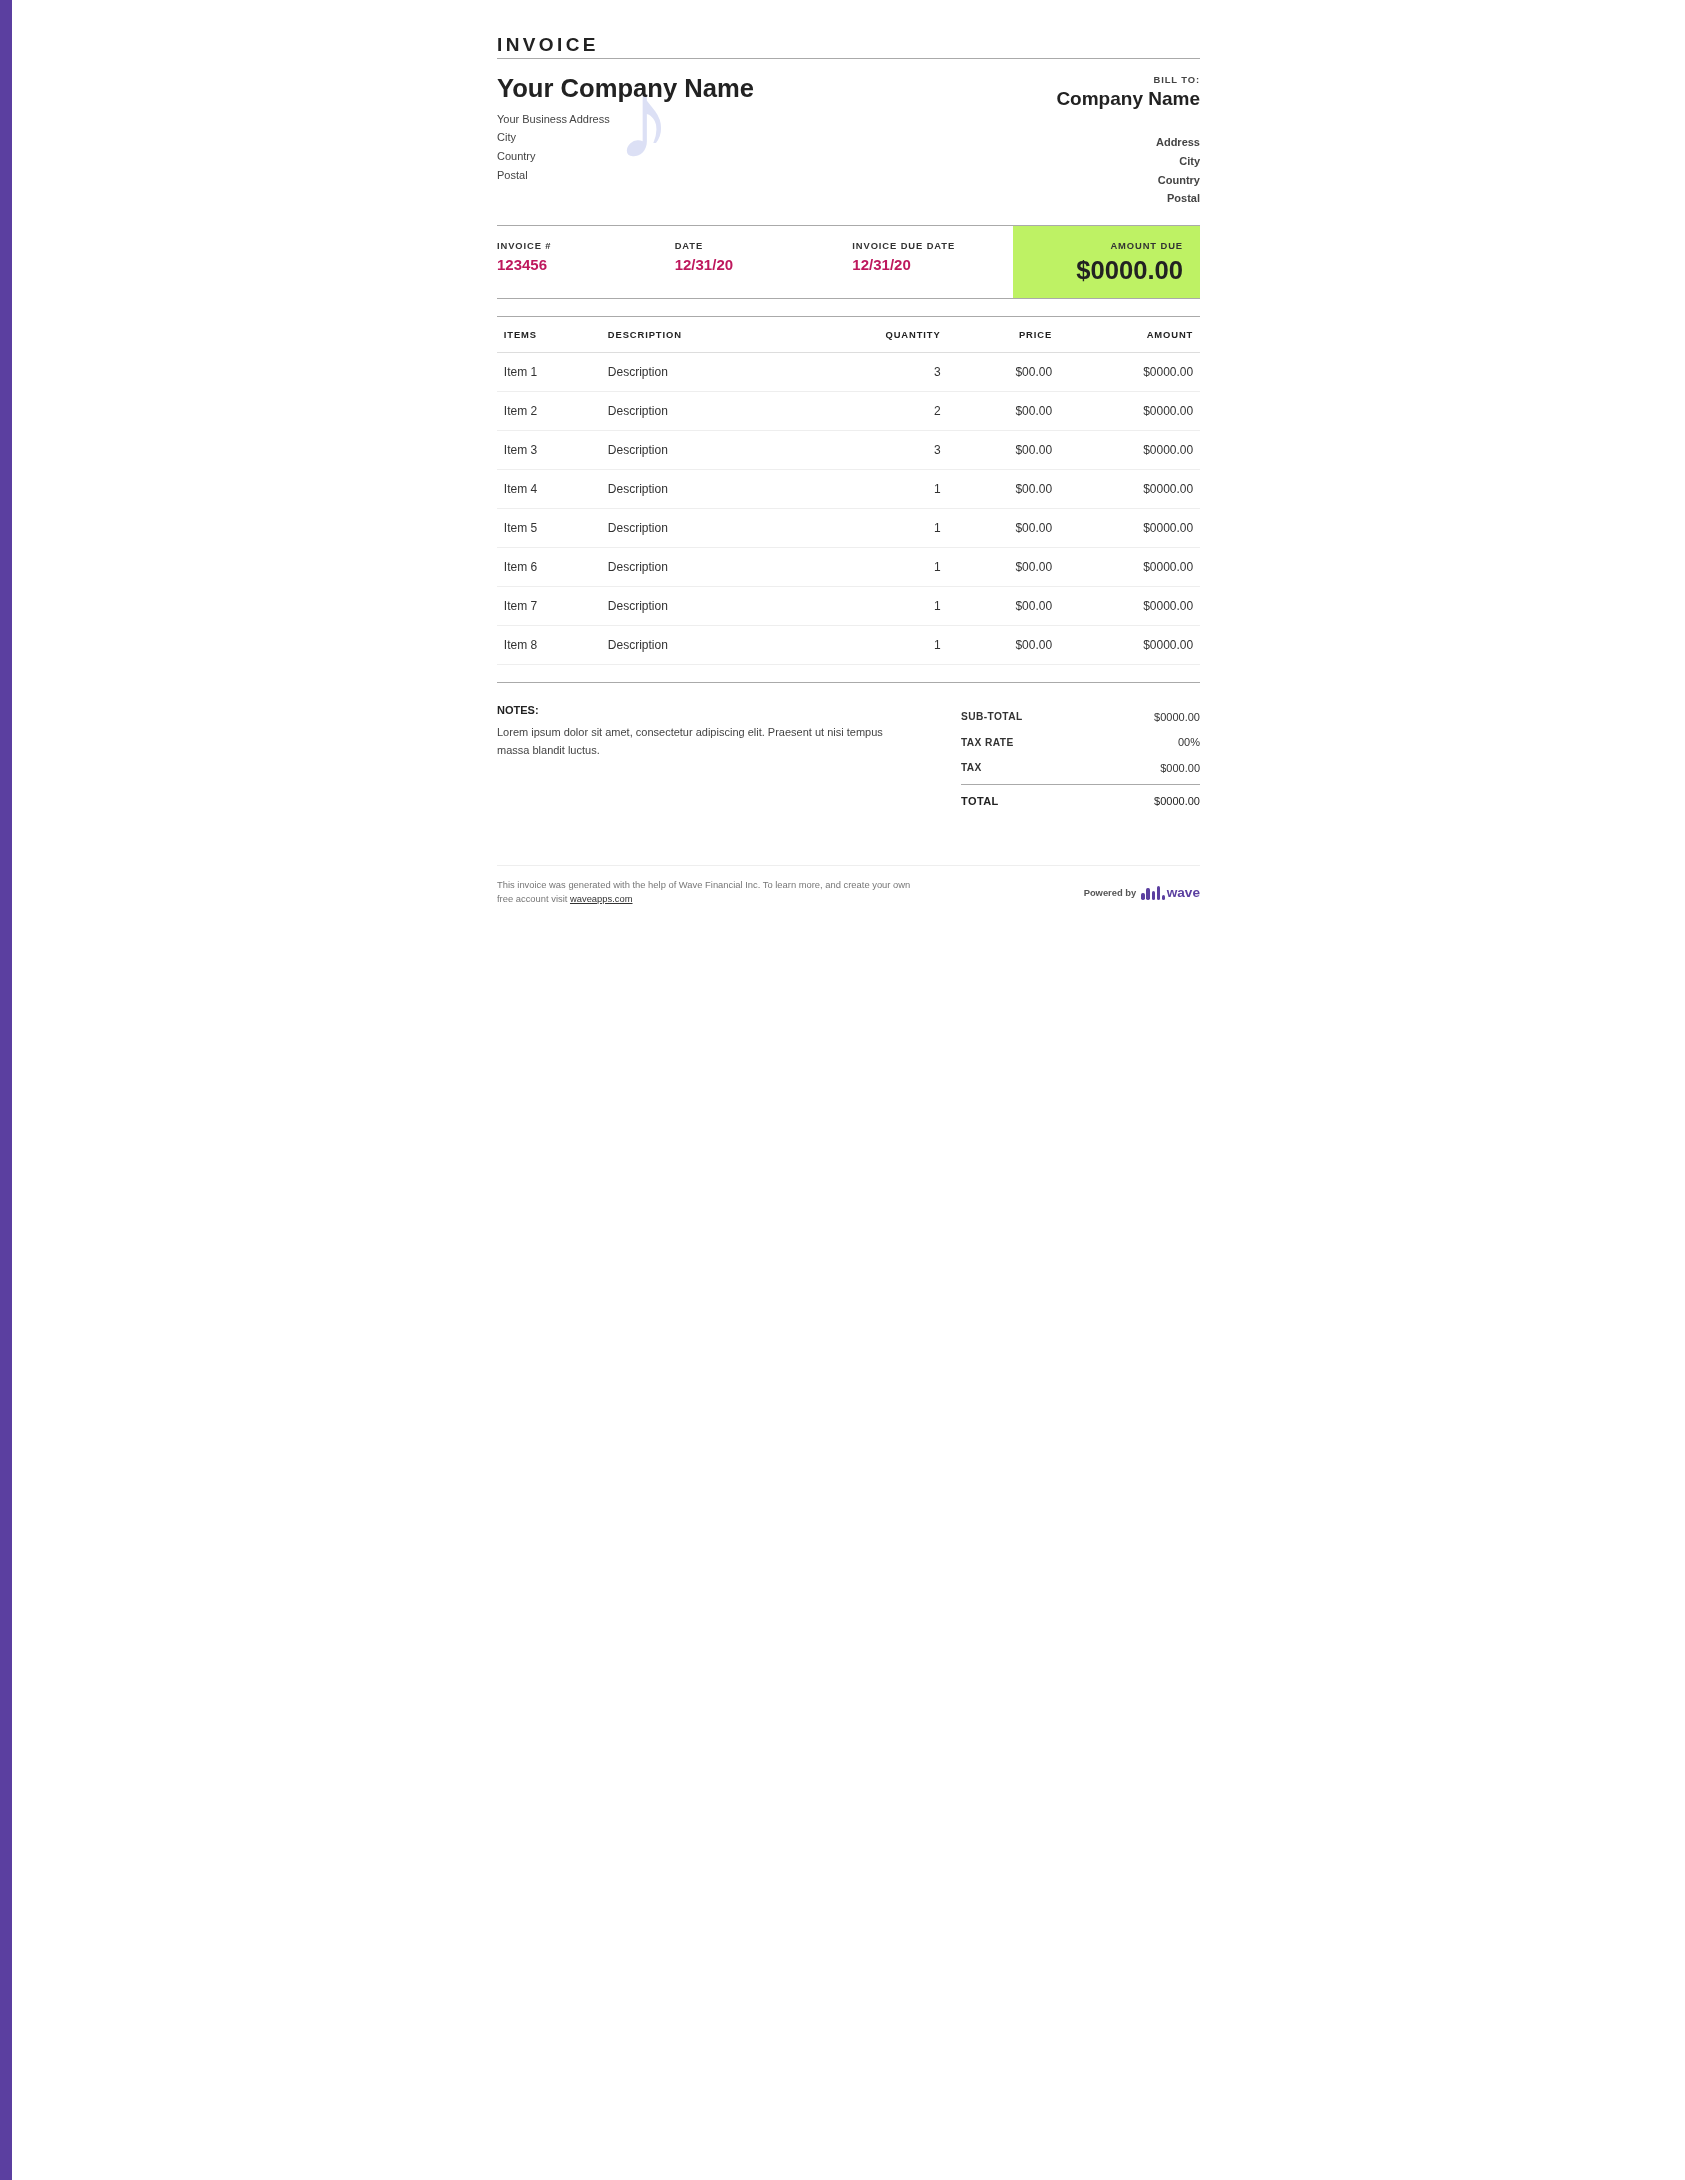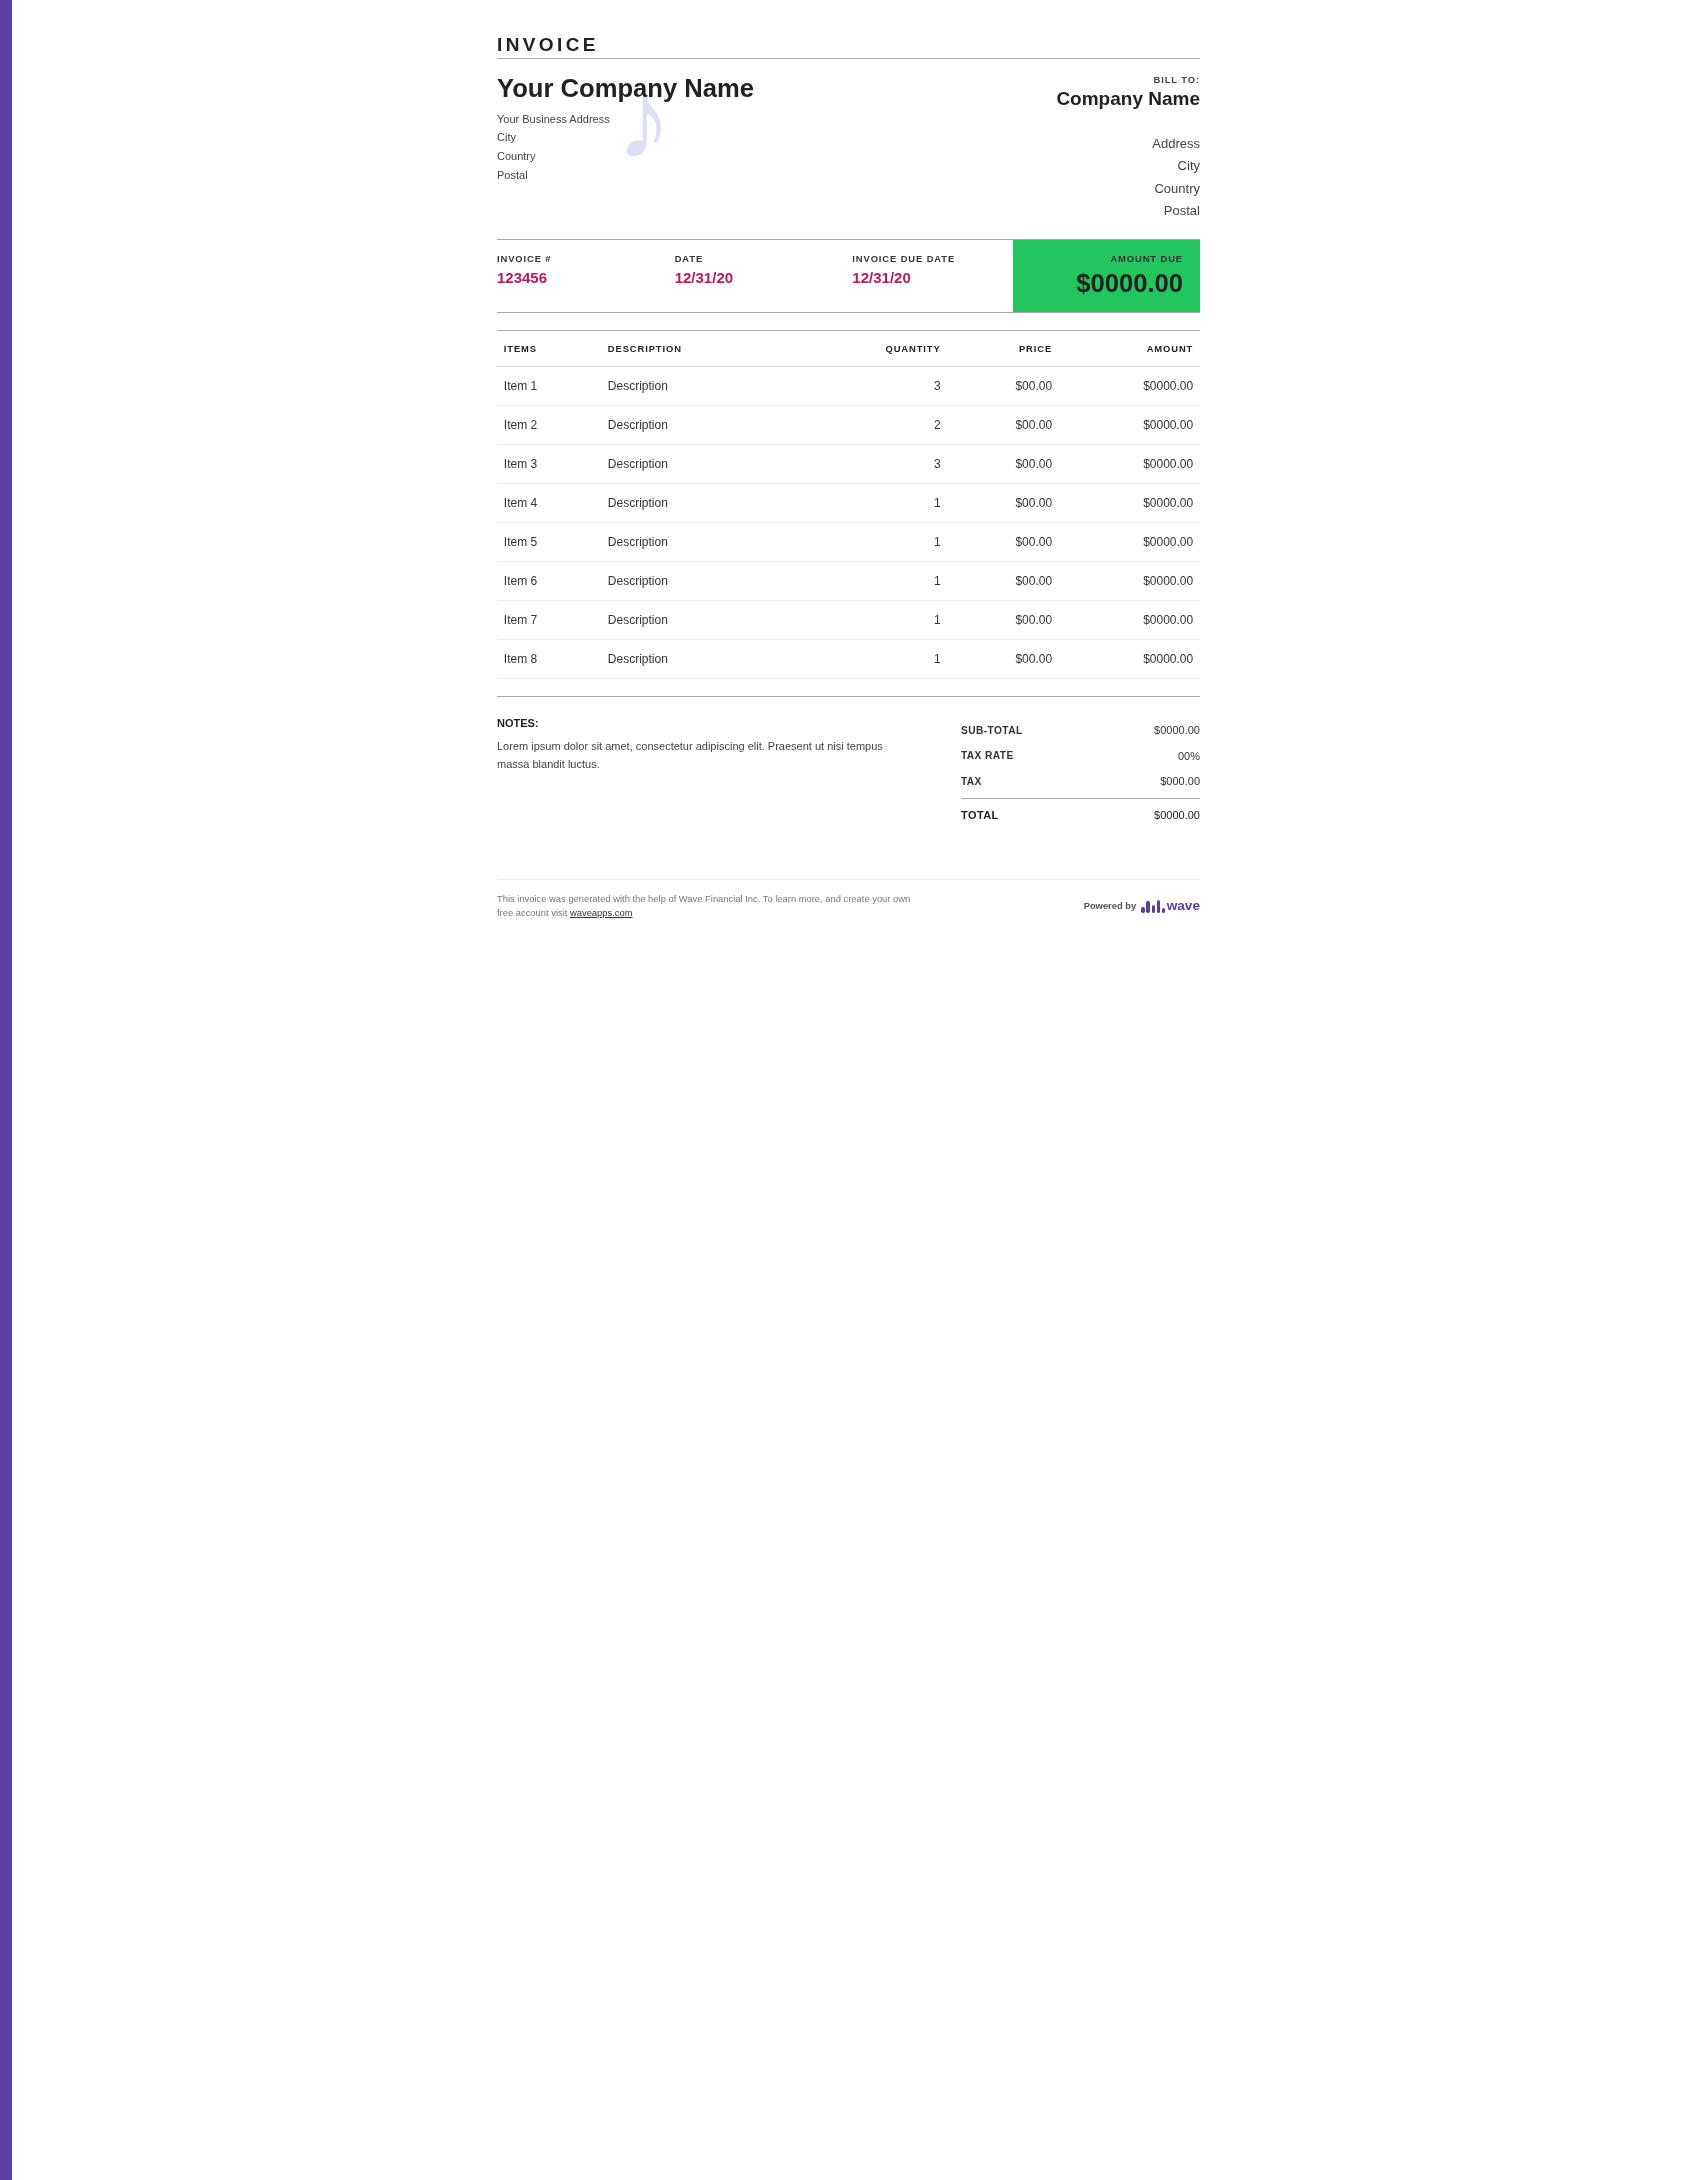--- a/index.html
+++ b/index.html
@@ -93,23 +93,24 @@
     }
 
     .bill-to-company {
       font-size: 19px;
       font-weight: bold;
       color: #222;
       margin-bottom: 23px;
     }
 
     .bill-to-details {
-      font-size: 13px;
+      font-size: 11px;
       color: #444;
       line-height: 1.7;
+      font-weight: bold;
     }
 
     
     .invoice-meta-section {
       border-top: 1.3px solid #aaa;
       border-bottom: 1.3px solid #aaa;
       margin: 17px 0;
       display: flex;
       align-items: stretch;
     }
@@ -137,21 +138,21 @@
       margin-bottom: 5.1px;
     }
 
     .meta-value {
       font-size: 15px;
       font-weight: bold;
       color: #be185d;
     }
 
     .invoice-meta-right {
-      background: #22c55e;
+      background: #bef264;
       min-width: 187px;
       text-align: right;
       padding: 13.6px 17px;
       display: flex;
       flex-direction: column;
       justify-content: center;
     }
 
     .amount-due-label {
       font-size: 9.4px;

